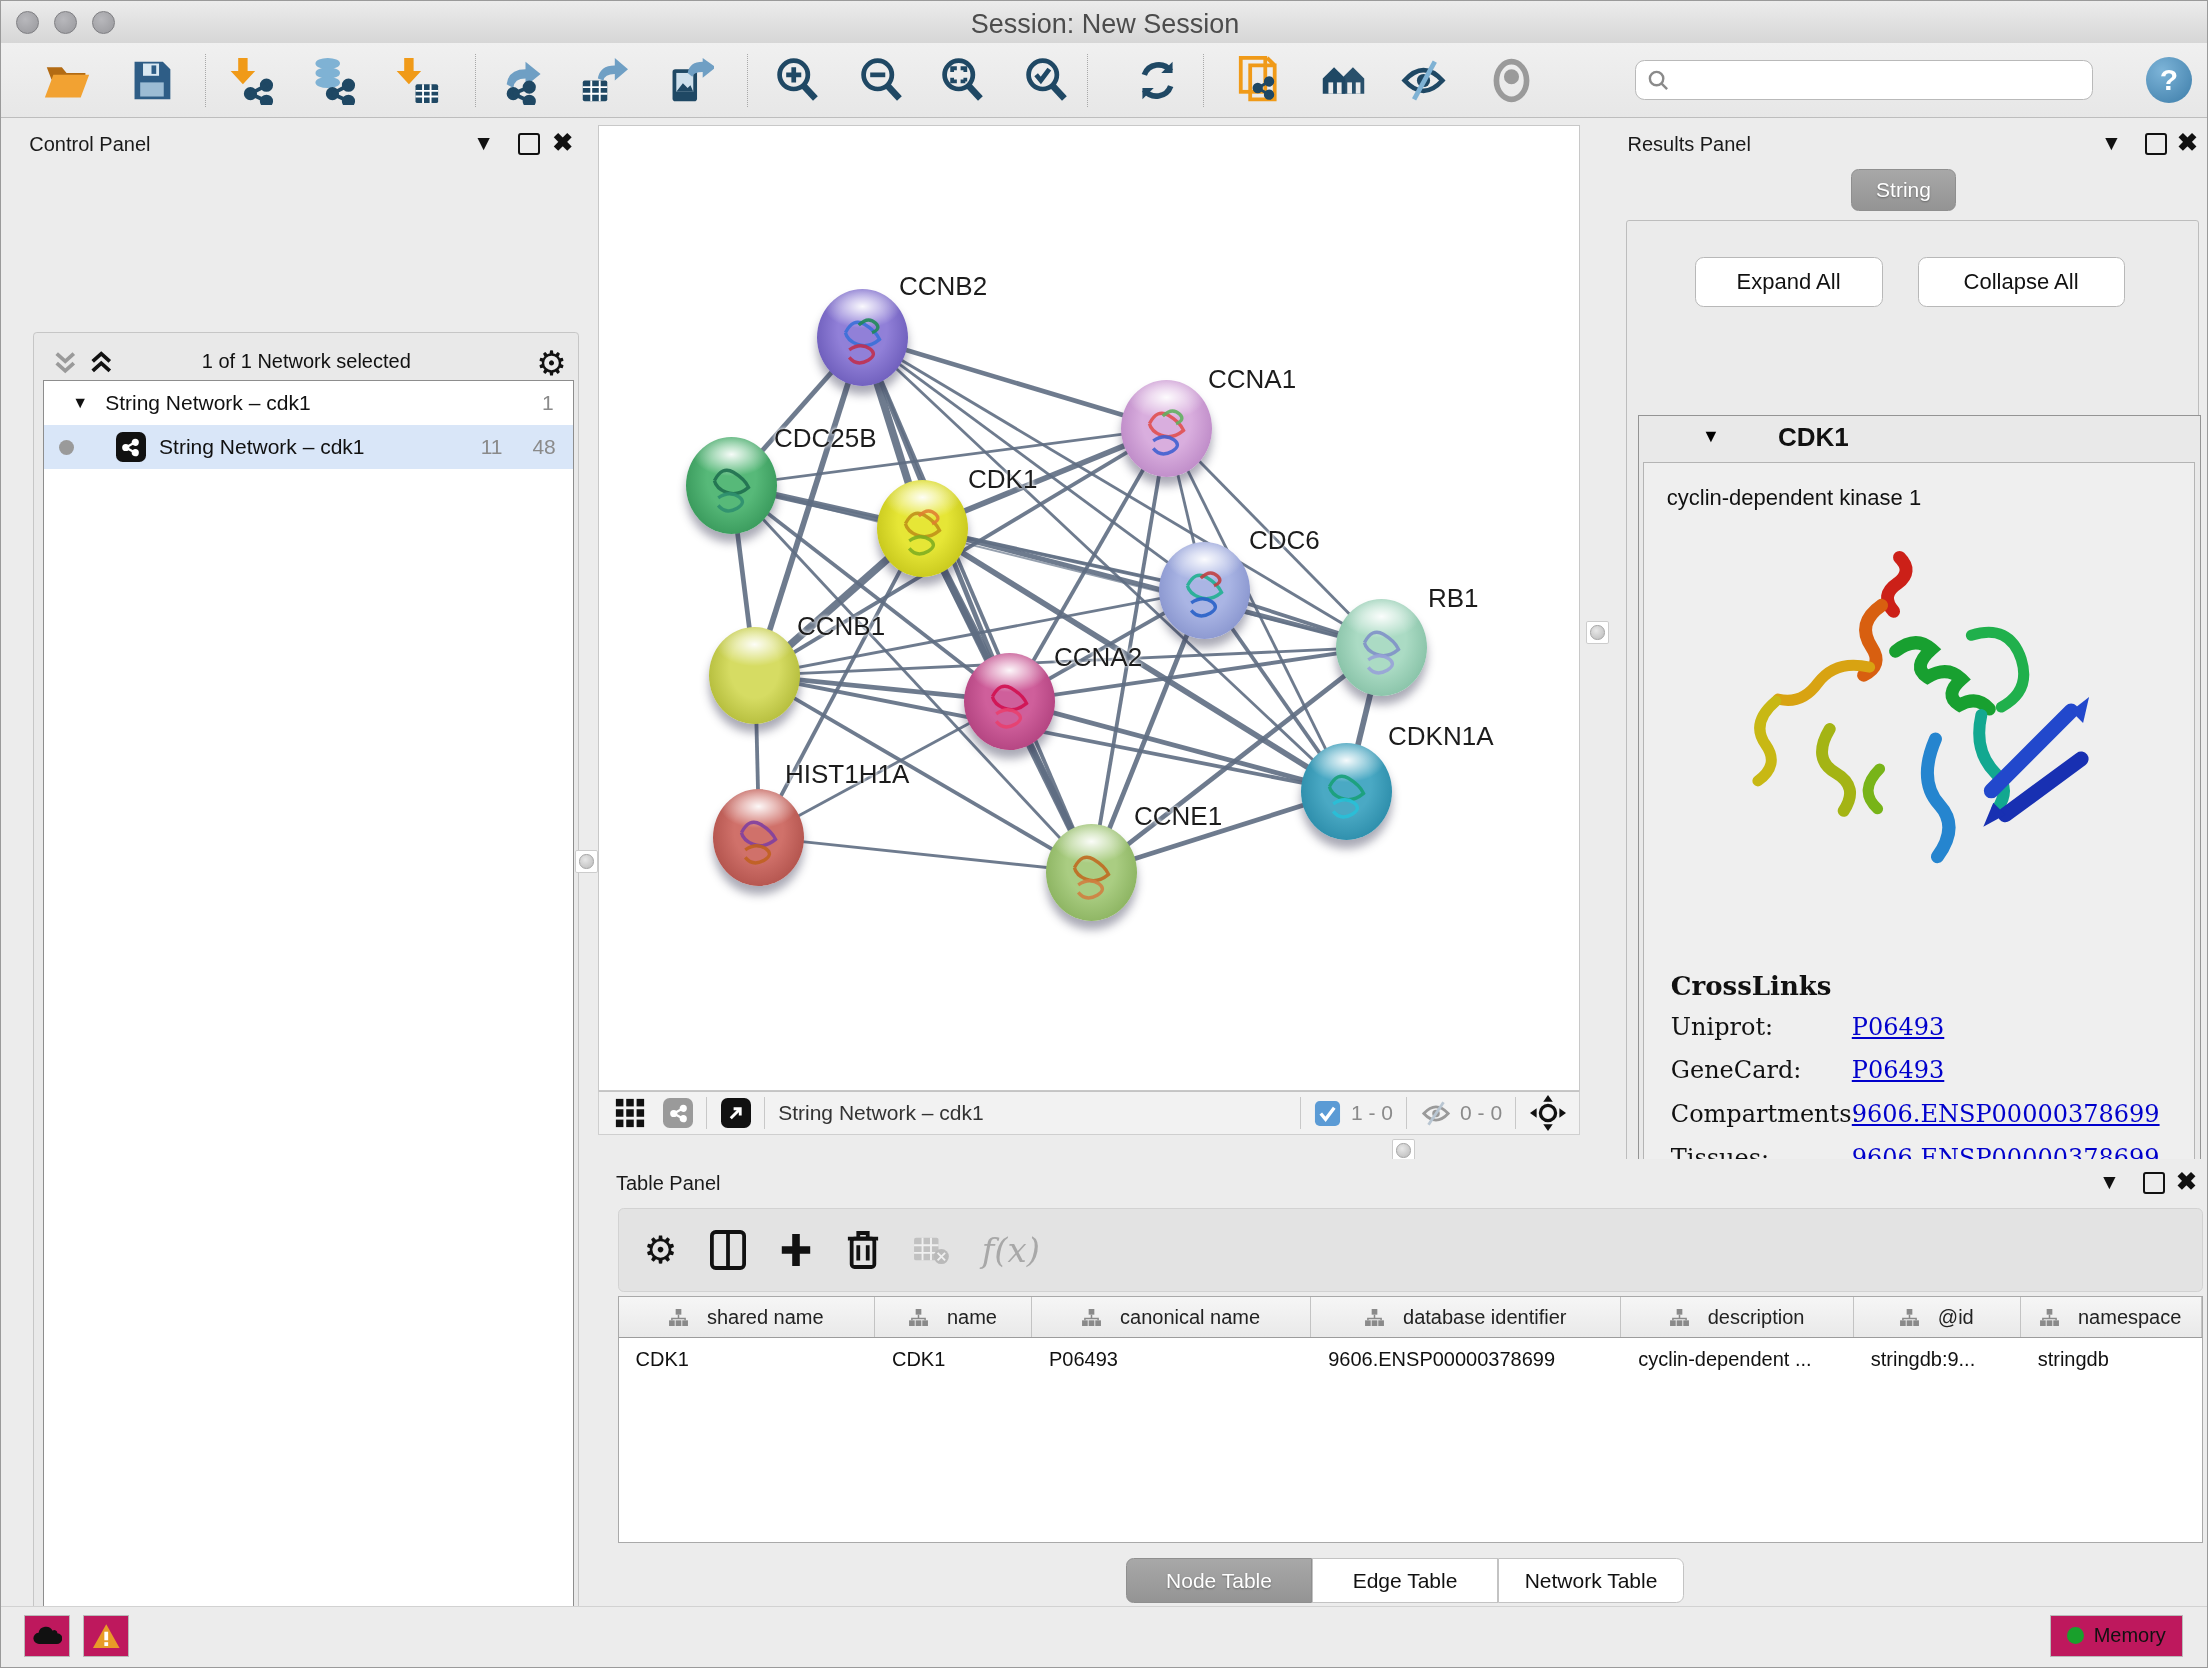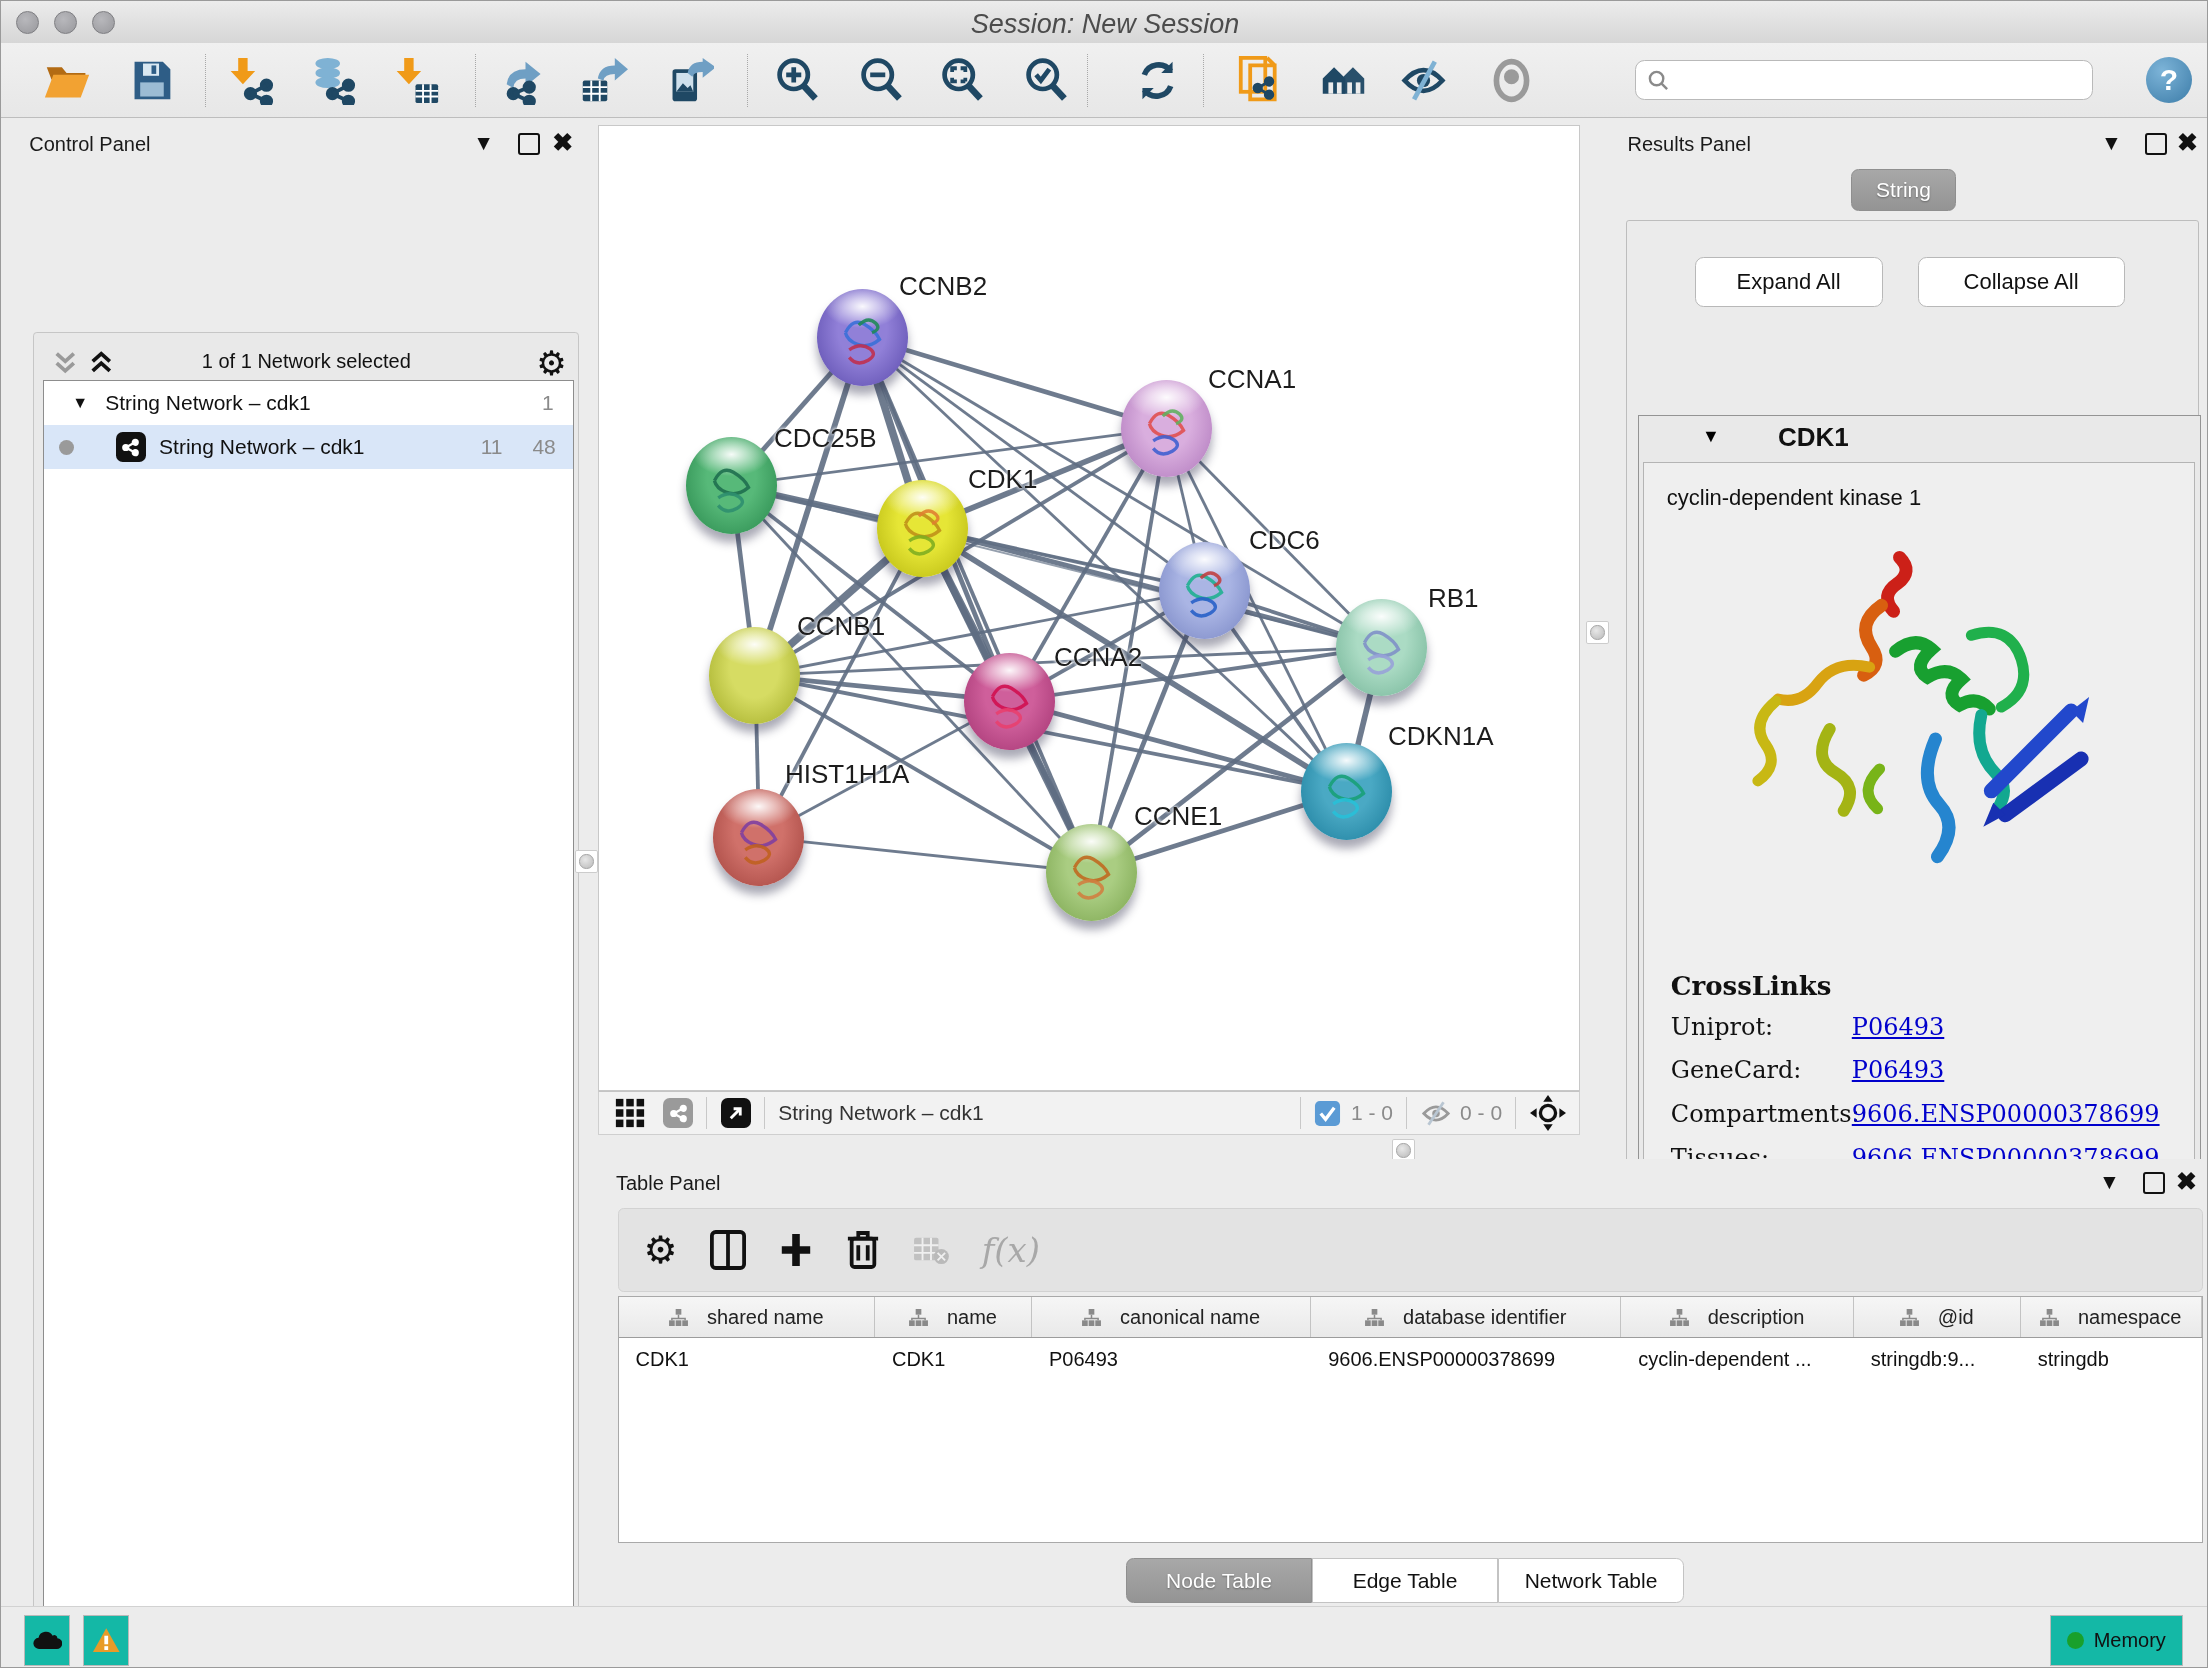--- a/index.html
+++ b/index.html
@@ -6,21 +6,21 @@
   #window{position:relative;width:2208px;height:1668px;background:#ececec;
     font-family:"Liberation Sans",sans-serif;overflow:hidden;border:1px solid #9a9a9a;box-sizing:border-box;}
   .abs{position:absolute;}
   .nosel{user-select:none;}
 
   
   #titlebar{left:0;top:0;width:2208px;height:42px;
     background:linear-gradient(#ececec,#d6d6d6);border-bottom:1px solid #b6b6b6;}
   .tl-circle{width:23px;height:23px;border-radius:50%;top:9.5px;
     background:radial-gradient(circle at 40% 35%,#b8b8bc,#98989c);border:1px solid #7e7e82;box-sizing:border-box;}
-  #title-text{width:100%;text-align:center;top:7.6px;font-size:27px;color:#4c4c4c;font-style:italic;}
+  #title-text{width:100%;text-align:center;top:7.6px;font-size:27px;color:#4c4c4c;}
 
   
   #toolbar{left:0;top:42px;width:2208px;height:74px;background:linear-gradient(#f0f0f0,#e7e7e7);
     border-bottom:1px solid #bdbdbd;}
   .tb-icon{top:13.3px;width:49px;height:49px;cursor:pointer;}
   .tb-sep{top:11.4px;width:0;height:53px;border-left:1.9px dotted #a8a8a8;}
   #search-box{left:1634px;top:17px;width:458px;height:40px;background:#fff;border:1px solid #b9b9b9;
     border-radius:9.5px;display:flex;align-items:center;padding-left:11.4px;box-sizing:border-box;}
   #search-box input{border:none;outline:none;font-size:21px;width:399px;background:transparent;
     font-family:"Liberation Sans",sans-serif;}
@@ -86,21 +86,21 @@
   .td-row{display:flex;height:42px;}
   .td-cell{display:flex;align-items:center;font-size:20px;color:#111;padding-left:17px;box-sizing:border-box;
     overflow:hidden;white-space:nowrap;}
   #tp-scroll{left:9.5px;top:352px;width:1579px;height:25px;background:#fafafa;}
   #tp-thumb{left:7.6px;top:3.8px;width:164px;height:17px;background:#c6c6c6;border-radius:8.6px;cursor:pointer;}
   #tp-tabs{left:516px;top:399px;display:flex;}
   .tp-tab{width:186px;height:45px;}
 
   
   #statusbar{left:0px;top:1605px;width:2208px;height:63px;background:#ececec;border-top:1px solid #d2d2d2;}
-  .sb-btn{top:7.6px;height:51px;background:#14b8a6;border:1.9px solid #b9b9b9;display:flex;align-items:center;
+  .sb-btn{top:7.6px;height:42px;background:#be185d;border:1.9px solid #b9b9b9;display:flex;align-items:center;
     justify-content:center;cursor:pointer;box-sizing:border-box;}
 
   
   .split-handle{width:21px;height:21px;background:#fff;border:1px solid #ccc;border-radius:1.9px;
     display:flex;align-items:center;justify-content:center;cursor:pointer;}
   .split-dot{width:14.3px;height:14.3px;border-radius:50%;background:radial-gradient(circle at 40% 35%,#e8e8e8,#b9b9b9);
     border:1px solid #a5a5a5;box-sizing:border-box;}
 </style>
 </head>
 <body>

